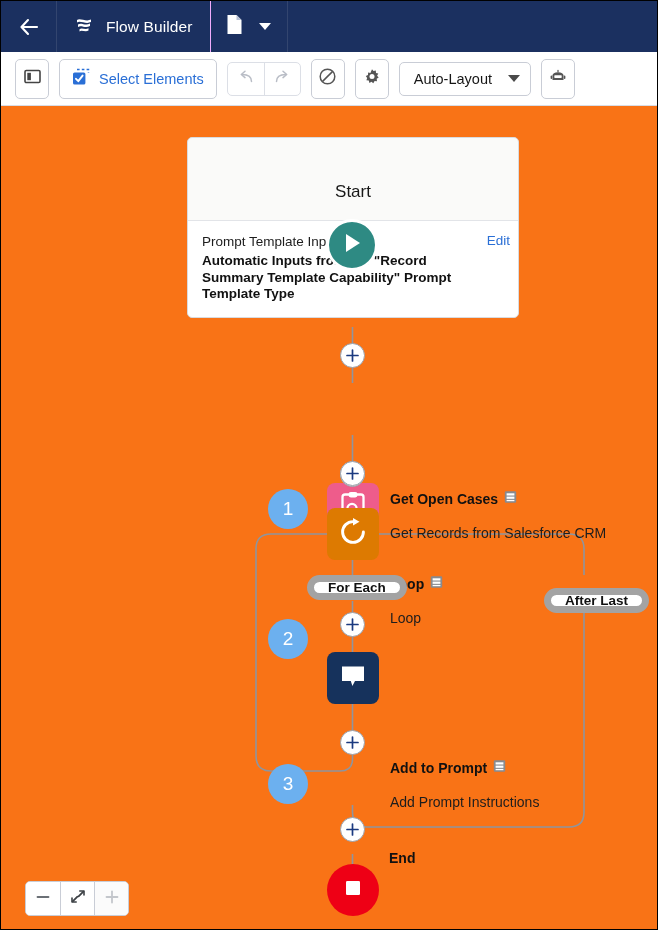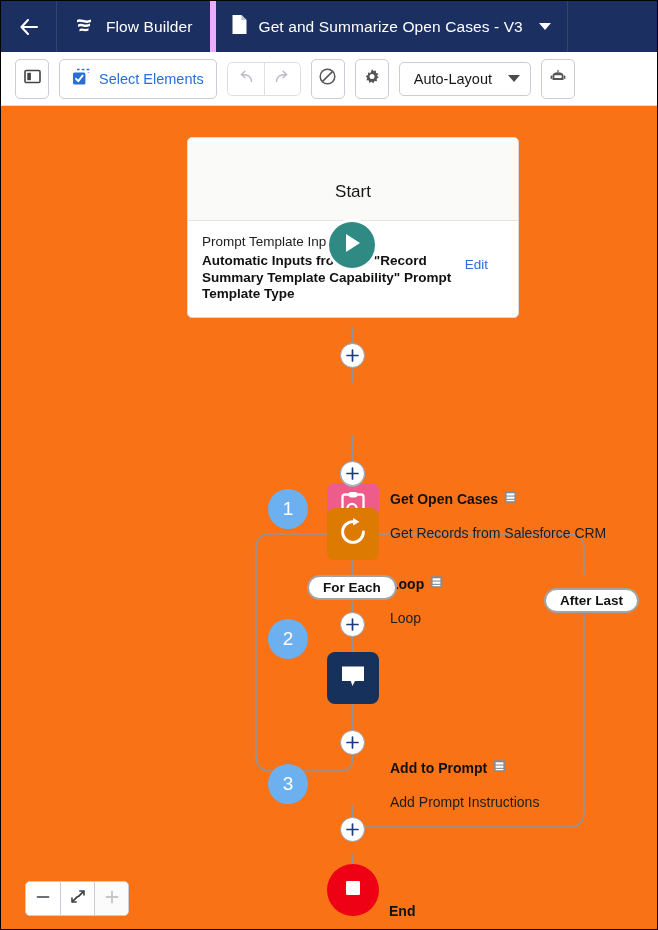--- a/index.html
+++ b/index.html
@@ -28,21 +28,21 @@
     width: 56px;
     display: flex; align-items: center; justify-content: center;
     color: #fff;
     border-right: 1px solid #33456f;
     cursor: pointer;
   }
   .hdr-back svg { display:block; }
   .hdr-app {
     display: flex; align-items: center; gap: 11px;
     padding: 0 18px 0 16px;
-    border-right: 6px solid #f0abfc;
+    border-right: 1px solid #f0abfc;
     cursor: pointer;
   }
   .hdr-app-label {
     color: #ffffff; font-size: 15.5px; letter-spacing: .1px;
   }
   .hdr-flow {
     display: flex; align-items: center; gap: 10px;
     padding: 0 16px 0 15px;
     border-right: 1px solid #33456f;
     cursor: pointer;
@@ -137,22 +137,22 @@
     padding: 12px 14px 14px;
     border-radius: 0 0 5px 5px;
     position: relative;
   }
   .start-kv-label { font-size: 13.5px; color: #1d1d1d; line-height: 18px; }
   .start-kv-value {
     font-size: 13.5px; color: #111; font-weight: bold;
     line-height: 16.5px; margin-top: 2px; max-width: 285px;
   }
   .start-edit {
-    position: absolute; right: 30px; top: 12px;
-    font-size: 13.5px; color: #2a6fd6; cursor: pointer; margin-top: 24px;
+    position: absolute; right: 8px; top: 12px;
+    font-size: 13.5px; color: #2a6fd6; cursor: pointer;
   }
   .play-badge {
     position: absolute; left: 325px; top: 113px;
     width: 52px; height: 52px; border-radius: 50%;
     background: #2e8a83;
     border: 3px solid #ffffff;
     display: flex; align-items: center; justify-content: center;
     z-index: 5;
   }
 
@@ -186,21 +186,21 @@
     position: absolute; z-index: 6;
     width: 25px; height: 25px; border-radius: 50%;
     background: #ffffff; border: 1px solid #9a9fa8;
     display: flex; align-items: center; justify-content: center;
     cursor: pointer;
   }
   .plus-node svg { display:block; }
   .branch-pill {
     position: absolute; z-index: 6;
     height: 25px; padding: 0 14px;
-    border: 2px solid #a3a3a3; border-radius: 13px;
+    border: 7px solid #a3a3a3; border-radius: 13px;
     background: #ffffff;
     display: flex; align-items: center; justify-content: center;
     font-size: 13.5px; font-weight: bold; color: #111;
     white-space: nowrap;
   }
   .end-badge {
     position: absolute; z-index: 4;
     width: 52px; height: 52px; border-radius: 50%;
     background: #ee0015;
     display: flex; align-items: center; justify-content: center;
@@ -253,21 +253,20 @@
       <span class="hdr-app-label">Flow Builder</span>
     </div>
 
     <div class="hdr-flow">
       <span>
         <svg width="17" height="21" viewBox="0 0 17 21">
           <path d="M1.5 1 L10.5 1 L15.5 6 L15.5 20 L1.5 20 Z" fill="#fff"></path>
           <path d="M10.5 1 L10.5 6 L15.5 6 Z" fill="#b9c2d6"></path>
         </svg>
       </span>
-      <span class="hdr-flow-label">Get and Summarize Open Cases - V3</span>
       <span class="caret-down"></span>
     </div>
 
     <div class="hdr-rest"></div>
   </div>
 
   <div class="toolbar">
 
     <div class="tb-btn">
       <span>
@@ -526,21 +525,21 @@
       </span>
     </div>
 
     <div class="end-badge" style="left:325.5px; top:758px;">
       <span>
         <svg width="22" height="22" viewBox="0 0 22 22">
           <rect x="4" y="4" width="14" height="14" rx="1.3" fill="#ffffff"></rect>
         </svg>
       </span>
     </div>
-    <div class="end-label" style="left:388px; top:797px;">End</div>
+    <div class="end-label" style="left:388px; top:744px;">End</div>
 
     <div class="zoom-ctrls">
       <div>
         <span>
           <svg width="16" height="14" viewBox="0 0 16 14">
             <line x1="2.5" y1="7" x2="13.5" y2="7" stroke="#6b7076" stroke-width="1.8" stroke-linecap="round"></line>
           </svg>
         </span>
       </div>
       <div>

